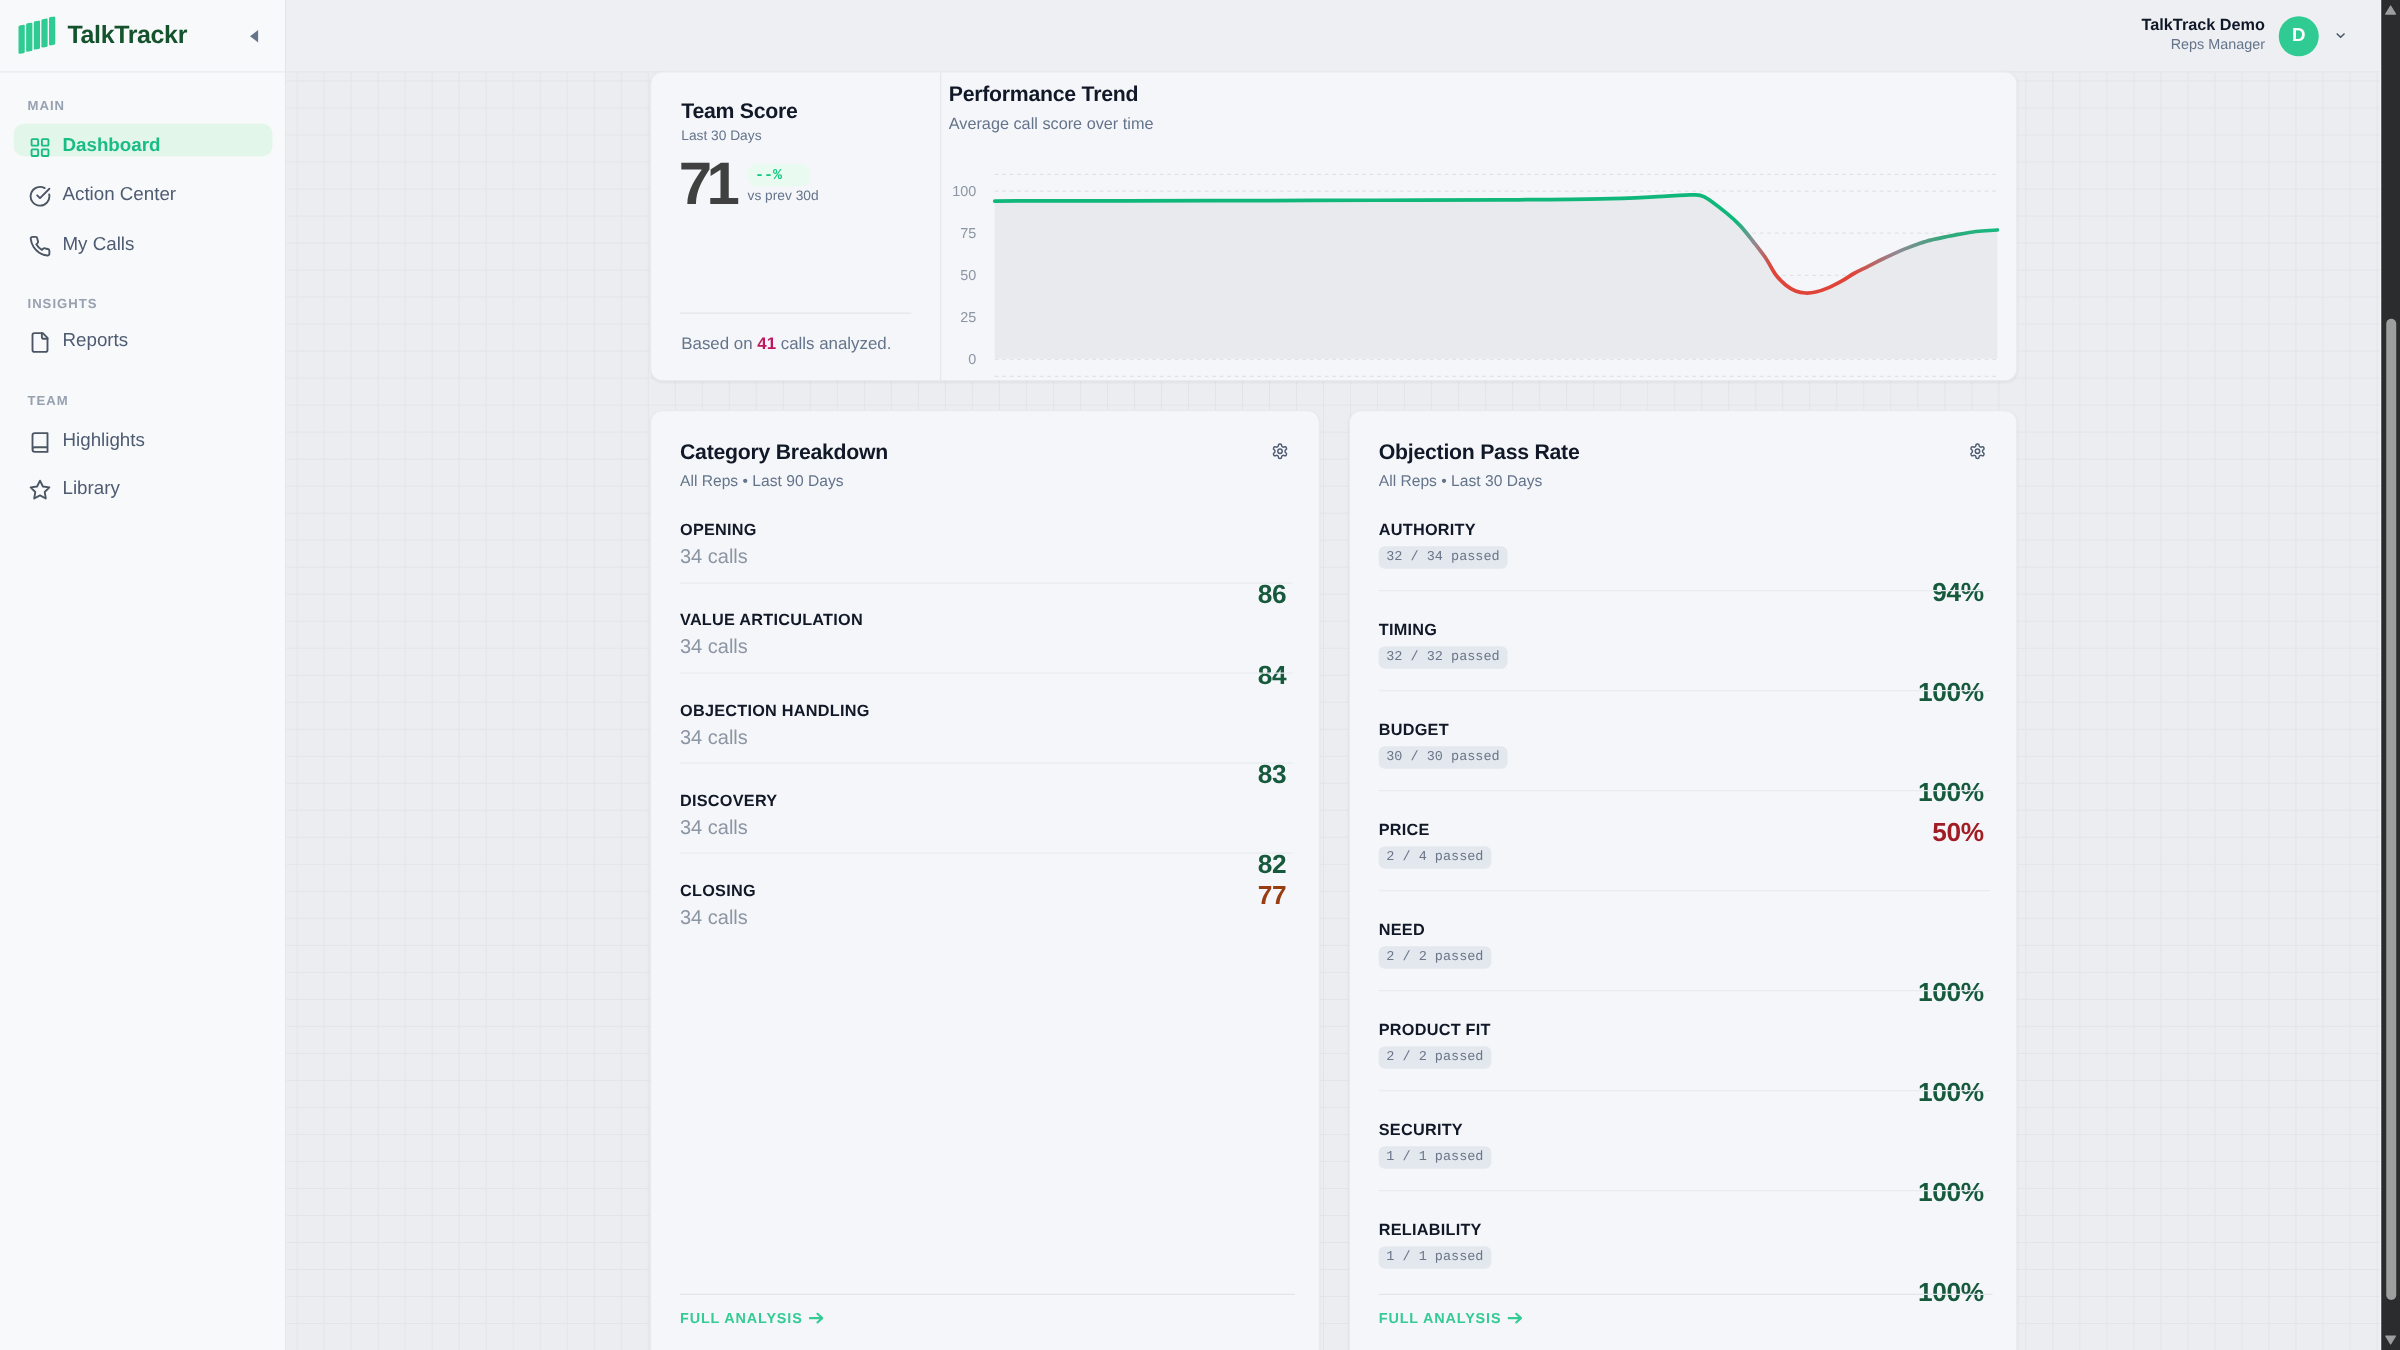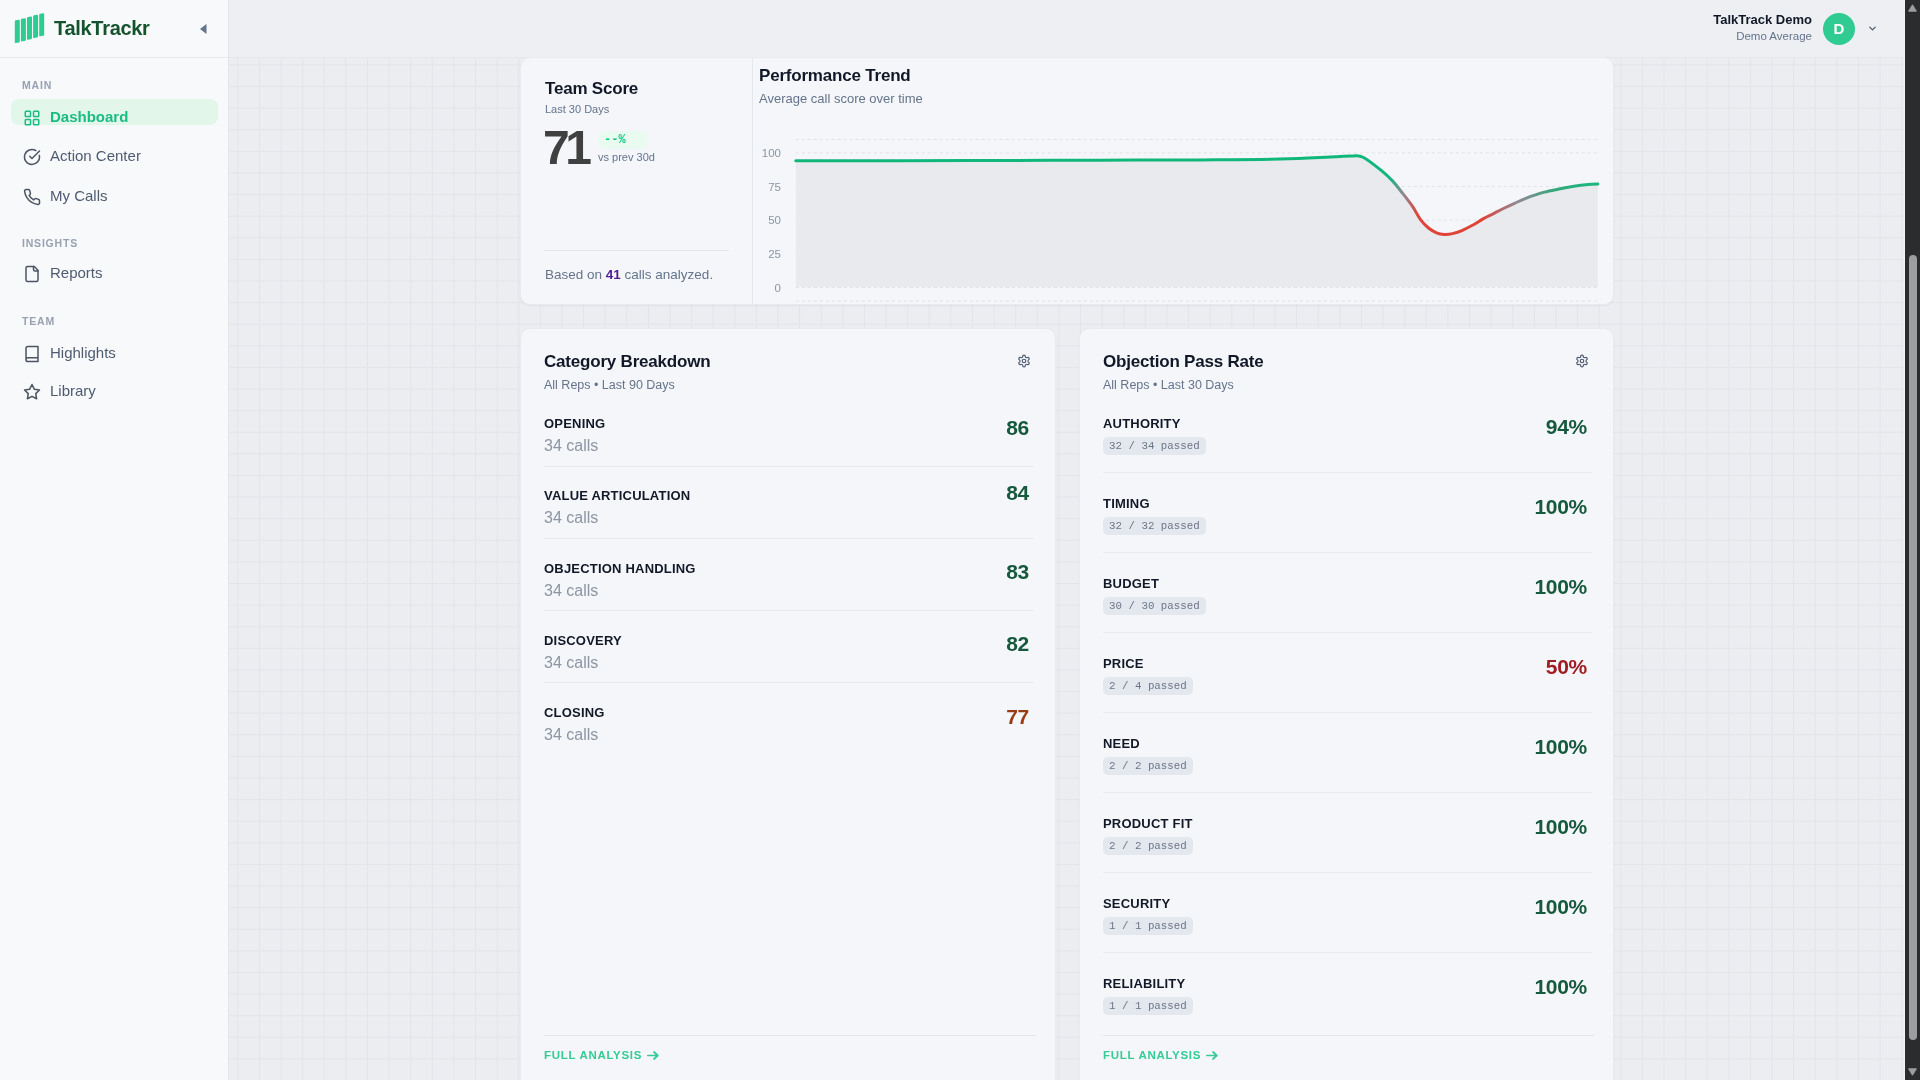--- a/index.html
+++ b/index.html
@@ -39,51 +39,51 @@
 .cardtitle { font-size:17px; font-weight:700; color:#111827; letter-spacing:-0.2px; }
 .cardsub { font-size:13px; color:#64748b; }
 
 #ts-title { left:24px; top:21px; }
 #ts-sub { left:24px; top:45px; font-size:11px; }
 #ts-num { left:22px; top:61.5px; font-size:48px; font-weight:800; color:#404040; letter-spacing:-4.5px; }
 #ts-badge { left:77px; top:73px; width:50px; height:18px; padding-left:6px; background:#e9fbf0; border-radius:8px; font-family:"Liberation Mono",monospace; font-size:12px; font-weight:700; color:#10c981; line-height:18px; }
 #ts-vs { left:77px; top:93px; font-size:11px; color:#64748b; }
 #ts-div2 { left:23px; top:192px; width:185px; height:1px; background:#e2e5ea; }
 #ts-foot { left:24px; top:209px; font-size:13.5px; color:#64748b; }
-#ts-foot b { color:#4c1d95; }
+#ts-foot b { color:#be185d; }
 
 #pt-title { left:238px; top:8px; }
 #pt-sub { left:238px; top:33px; }
 
 #cat-card { left:520px; top:328px; width:536px; height:762px; }
 #obj-card { left:1079px; top:328px; width:535px; height:762px; }
 .gear { position:absolute; top:25px; }
 .rowlabel { position:absolute; left:23px; font-size:13px; font-weight:700; color:#111827; letter-spacing:0.2px; }
 .rowcalls { position:absolute; left:23px; font-size:16px; color:#8b95a3; }
 .rowscore { position:absolute; font-size:21px; font-weight:800; letter-spacing:-0.3px; line-height:24px; text-align:right; }
-.g { color:#16593c; }
+.g { color:#16593c;margin-top:48px; }
 .o { color:#9a3c12; }
 .r { color:#a11d24; }
 .rowdiv { position:absolute; height:1px; background:#e8ebef; }
 .badge { position:absolute; left:23px; height:18px; line-height:18px; padding:0 6px; background:#e3e7ee; border-radius:5px; font-family:"Liberation Mono",monospace; font-size:10.8px; color:#6b7689; }
 .flink { position:absolute; left:23px; font-size:11.5px; font-weight:700; color:#34cb95; letter-spacing:0.7px; }
 .footdiv { position:absolute; height:1px; background:#e2e5ea; top:706px; }
 
 
 #sbar { left:1904px; top:0; width:16px; height:1080px; background:#2a2c2d; border-left:1px solid #f2f3f5; }
 #sbar-thumb { position:absolute; left:4px; top:255px; width:8px; height:785px; border-radius:4px; background:#9e9e9e; }
 </style>
 </head>
 <body>
 
 <div id="grid" class="abs"></div>
 
 <div id="topbar" class="abs"></div>
 <div id="user-name" class="abs">TalkTrack Demo</div>
-<div id="user-role" class="abs">Demo Average</div>
+<div id="user-role" class="abs">Reps Manager</div>
 <div id="avatar" class="abs">D</div>
 <svg id="chev" class="abs" width="11" height="11" viewBox="0 0 24 24" fill="none" stroke="#475569" stroke-width="2.6" stroke-linecap="round" stroke-linejoin="round">
     <path d="m6 9 6 6 6-6"></path>
   </svg>
 
 <div id="sidebar" class="abs"></div>
 <div id="sb-head" class="abs"></div>
 <svg class="abs" style="left:13.5px;top:13px" width="32" height="32" viewBox="0 0 32 32">
   <g fill="#2ecc92" transform="skewY(-9)">
     <rect x="0.8" y="7.63" width="5" height="22.7" rx="1"></rect>

